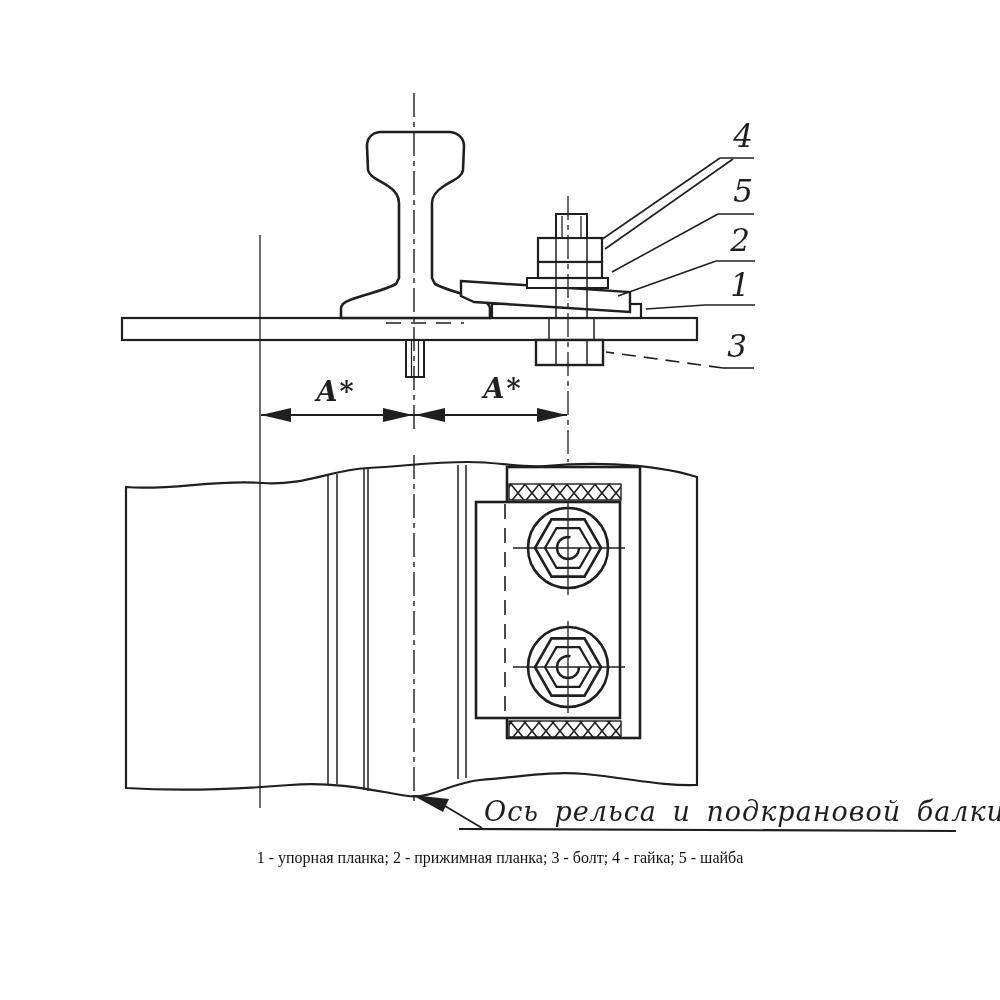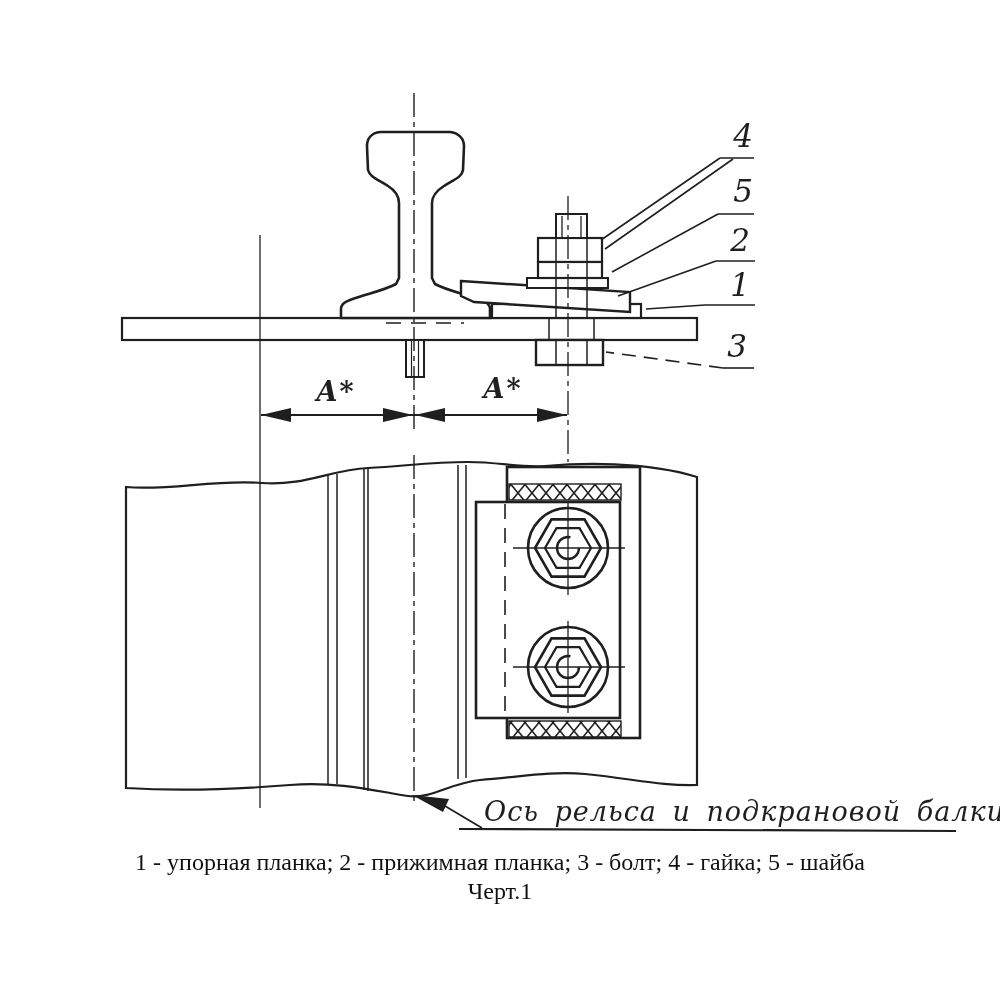--- a/index.html
+++ b/index.html
@@ -19,21 +19,21 @@
     font-size:27px;color:#1f1f1f;white-space:nowrap;letter-spacing:2px;
   }
   .axis-note{
     position:absolute;left:484px;top:796px;
     font-family:"DejaVu Serif", serif;font-style:italic;font-weight:500;
     font-size:27px;line-height:32px;color:#1f1f1f;white-space:nowrap;
     letter-spacing:1px;word-spacing:6px;
   }
   .caption-line{
     position:absolute;left:0;width:1000px;text-align:center;
-    font-family:"Liberation Serif", serif;font-size:24px;color:#111;
+    font-family:"Liberation Serif", serif;font-size:16px;color:#111;
     white-space:nowrap;
   }
   .caption-legend{top:849px;}
   .caption-figure{top:878px;}
 </style>
 </head>
 <body>
 
 <div id="stage">
 
@@ -204,14 +204,13 @@
   <div class="callout-num" style="left:740px;top:240px;">2</div>
   <div class="callout-num" style="left:740px;top:285px;">1</div>
   <div class="callout-num" style="left:737px;top:346px;">3</div>
 
   <div class="dim-label" style="left:336px;top:391px;">A*</div>
   <div class="dim-label" style="left:503px;top:388px;">A*</div>
 
   <div class="axis-note">Ось рельса и подкрановой балки</div>
 
   <div class="caption-line caption-legend">1 - упорная планка; 2 - прижимная планка; 3 - болт; 4 - гайка; 5 - шайба</div>
-  <div class="caption-line caption-figure">Черт.1</div>
 </div>
 
 </body></html>

